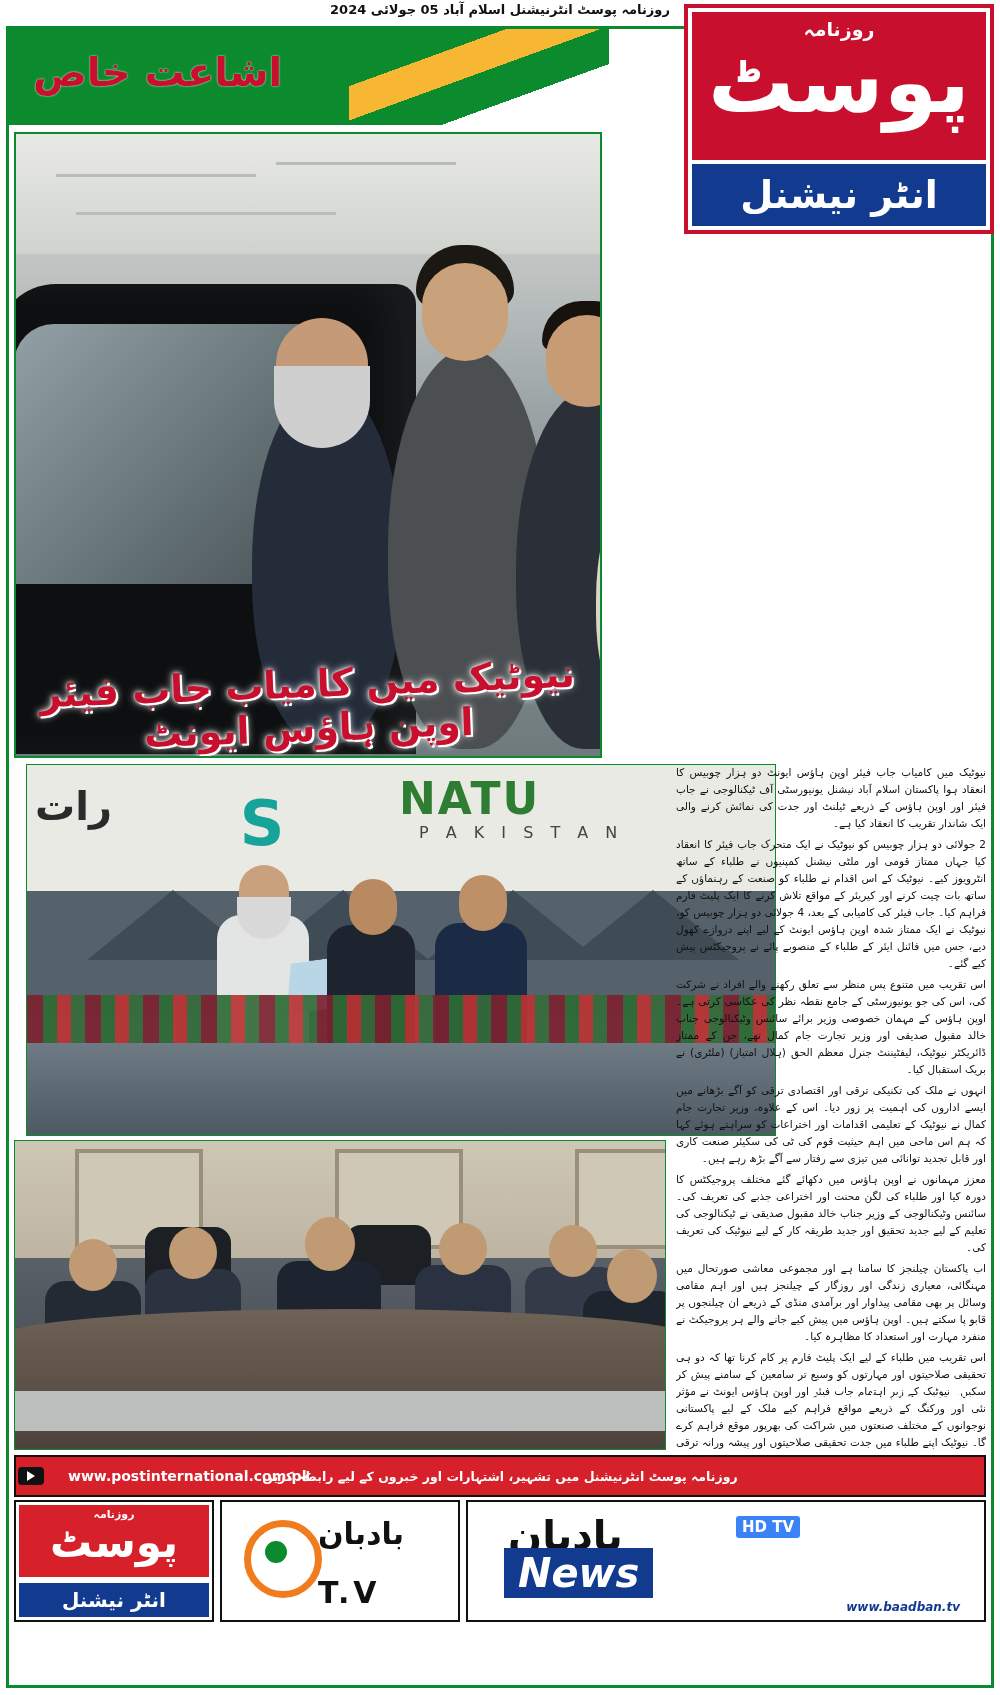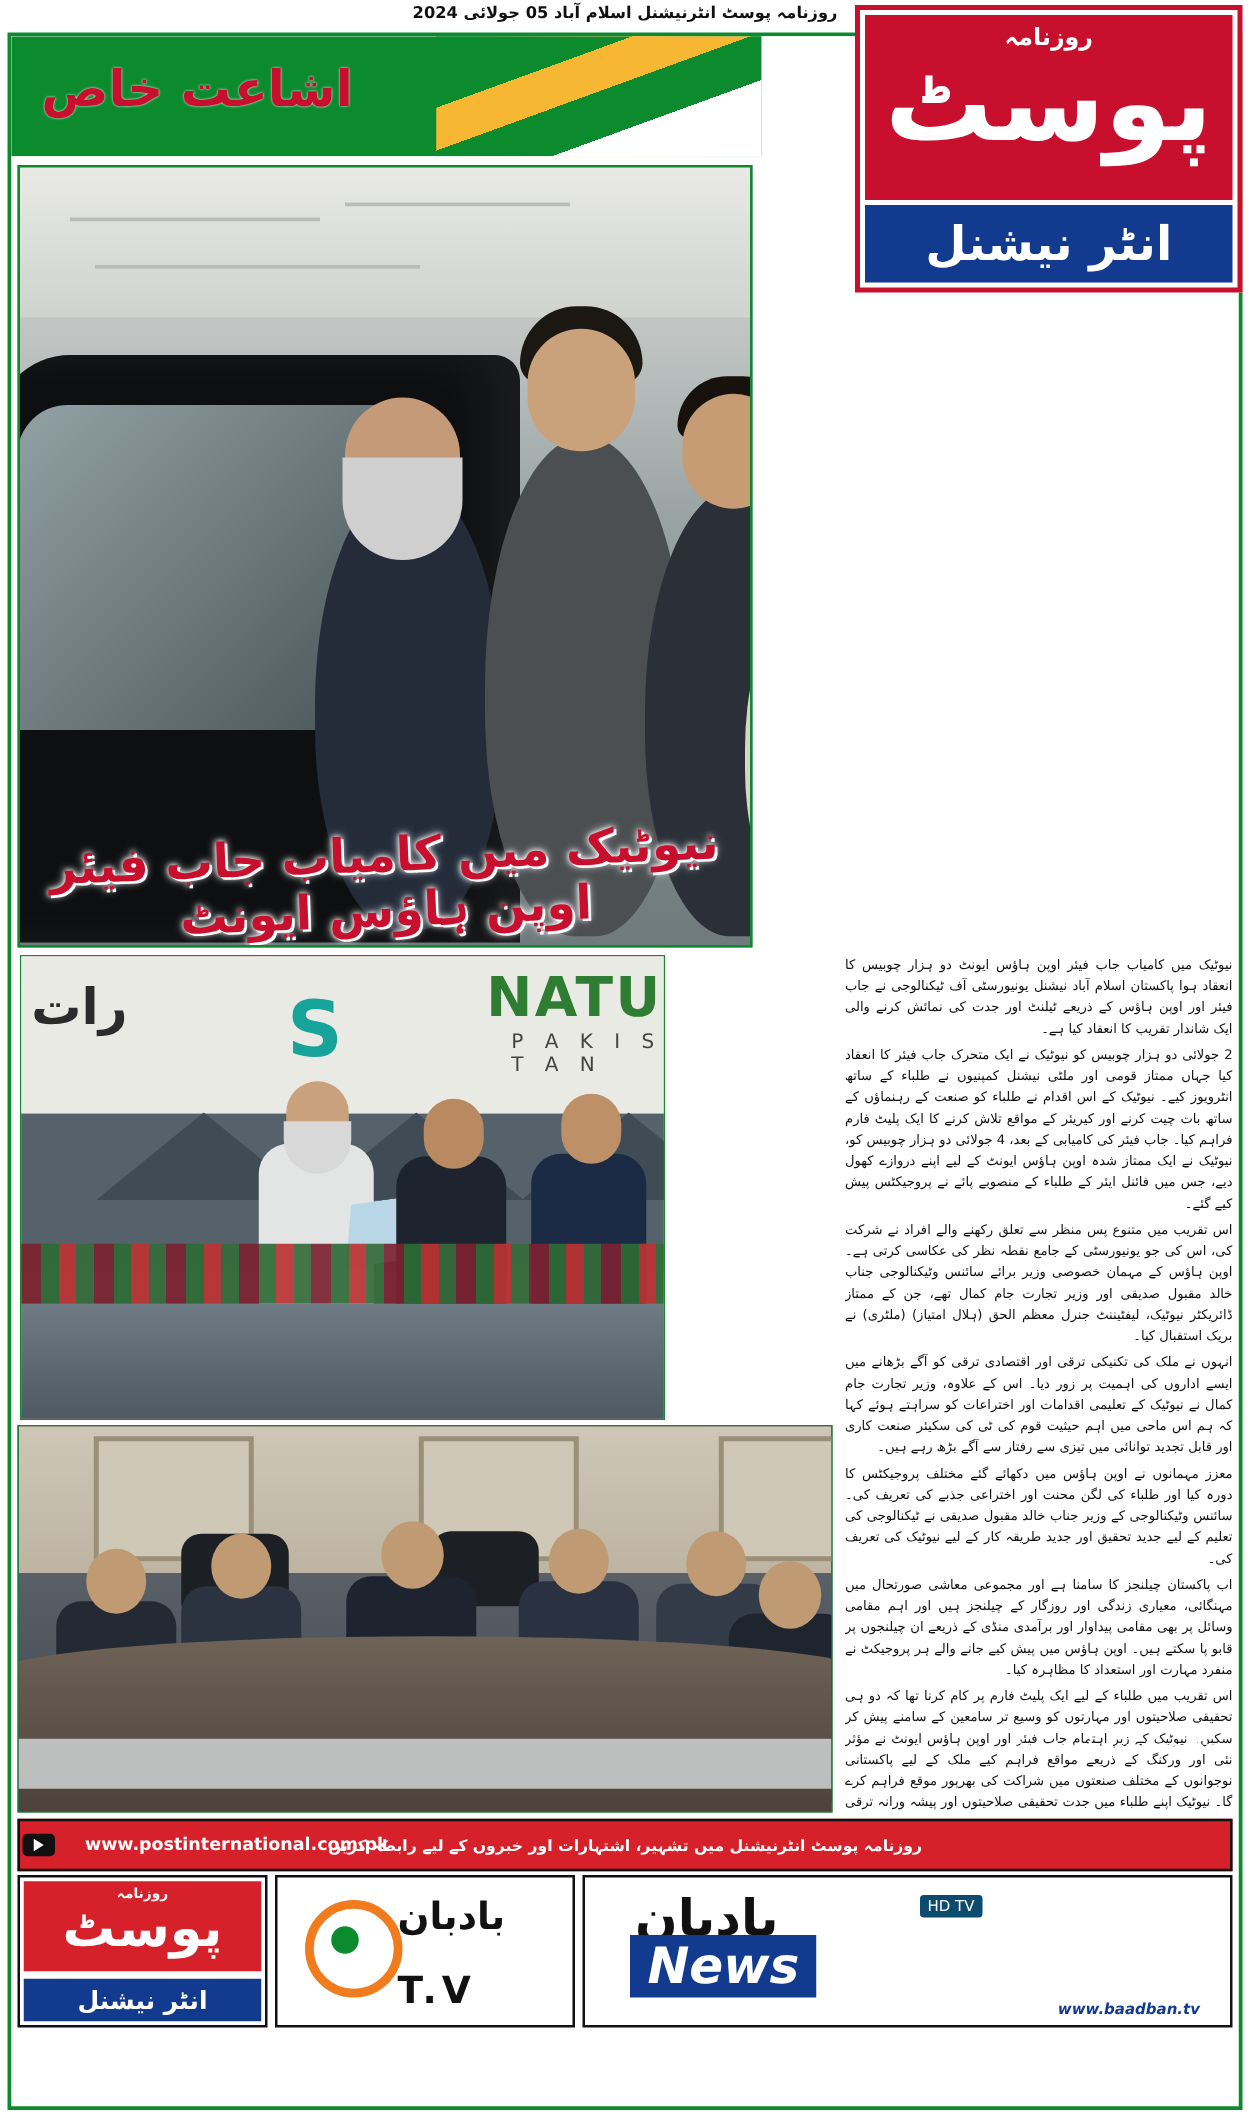--- a/index.html
+++ b/index.html
@@ -99,22 +99,22 @@
   .p4{left:580px;top:300px;width:190px;height:330px;background:#d9d4c6;}
   .ph-caption{
     position:absolute;left:0;bottom:6px;width:100%;
     text-align:center;direction:rtl;
     color:#c8102e;font-size:38px;font-weight:bold;
     text-shadow:0 0 4px #fff, 0 0 8px #fff, 2px 2px 0 #fff;
     transform:rotate(-2.2deg);
   }
   
   .photo2{
-    position:absolute;left:16px;top:764px;width:516px;height:372px;
-    border:1px solid #0b8a2e;box-sizing:border-box;overflow:hidden;background:#fca5a5;
+    position:absolute;left:26px;top:764px;width:750px;height:372px;
+    border:1px solid #0b8a2e;box-sizing:border-box;overflow:hidden;background:#c4b5fd;
   }
   .hallbg{position:absolute;inset:0;background:linear-gradient(180deg,#d7d8d2 0%,#c9cac4 34%,#6d7a80 34%,#5b666e 100%);}
   .banner{position:absolute;left:0;top:0;width:100%;height:126px;background:#e9eae4;}
   .ban-teal{position:absolute;left:160px;top:4px;width:150px;height:110px;color:#16a39a;font-size:62px;font-weight:bold;text-align:center;line-height:110px;}
   .ban-txt{position:absolute;left:8px;top:18px;color:#2b2b2b;font-size:40px;font-weight:bold;letter-spacing:2px;}
   .ban-txt2{position:absolute;left:372px;top:8px;color:#2e7d32;font-size:44px;font-weight:bold;letter-spacing:2px;}
   .ban-txt3{position:absolute;left:392px;top:58px;color:#444;font-size:16px;letter-spacing:6px;}
   .dais{position:absolute;left:0;top:126px;width:100%;height:126px;background:#55626b;}
   .dais-tri{position:absolute;top:-1px;width:0;height:0;border-left:86px solid transparent;border-right:86px solid transparent;border-bottom:70px solid #3f4c55;}
   .flowers{position:absolute;left:0;bottom:92px;width:100%;height:48px;background:repeating-linear-gradient(90deg,#7c2230 0 16px,#2e6b35 16px 30px,#b33 30px 44px,#356b3a 44px 58px);opacity:.92;}
@@ -184,21 +184,21 @@
   .f1 .ft .b{font-size:42px;font-weight:bold;line-height:44px;}
   .f1 .fb{position:absolute;left:3px;bottom:3px;right:3px;height:34px;background:#123a8f;color:#fff;text-align:center;direction:rtl;font-size:20px;font-weight:bold;line-height:34px;}
   .f2{width:240px;background:#fff;}
   .f2 .eye{position:absolute;left:22px;top:18px;width:64px;height:64px;border-radius:50%;border:7px solid #f07c1e;}
   .f2 .eye:after{content:"";position:absolute;left:14px;top:14px;width:22px;height:22px;border-radius:50%;background:#0b8a2e;}
   .f2 .urdu{position:absolute;left:96px;top:14px;color:#111;font-size:30px;font-weight:bold;direction:rtl;}
   .f2 .tv{position:absolute;left:96px;bottom:10px;color:#111;font-size:30px;font-weight:bold;letter-spacing:4px;}
   .f3{flex:1;background:#fff;}
   .f3 .urdu{position:absolute;left:40px;top:10px;color:#111;font-size:40px;font-weight:bold;direction:rtl;}
   .f3 .news{position:absolute;left:36px;bottom:22px;color:#fff;background:#123a8f;padding:2px 14px;font-size:40px;font-weight:bold;font-style:italic;}
-  .f3 .hd{position:absolute;left:268px;top:14px;background:#0c4a6e;color:#fff;font-size:12px;font-weight:normal;padding:2px 6px;border-radius:3px;}
+  .f3 .hd{position:absolute;left:268px;top:14px;background:#3b82f6;color:#fff;font-size:15px;font-weight:bold;padding:2px 6px;border-radius:3px;}
   .f3 .site{position:absolute;right:24px;bottom:6px;color:#123a8f;font-size:12px;font-weight:bold;font-style:italic;}
 </style>
 </head>
 <body>
 
 <div class="page">
 
   <div class="topline">روزنامہ پوسٹ انٹرنیشنل اسلام آباد 05 جولائی 2024</div>
 
   <div class="greenframe"></div>

